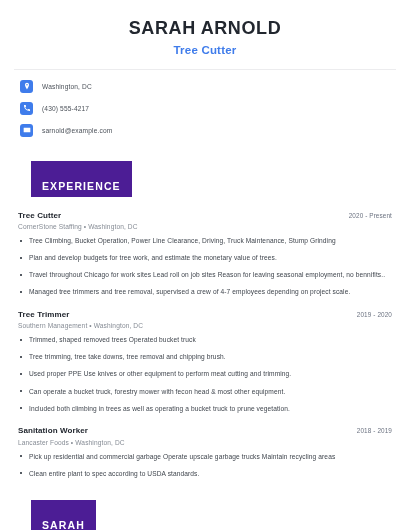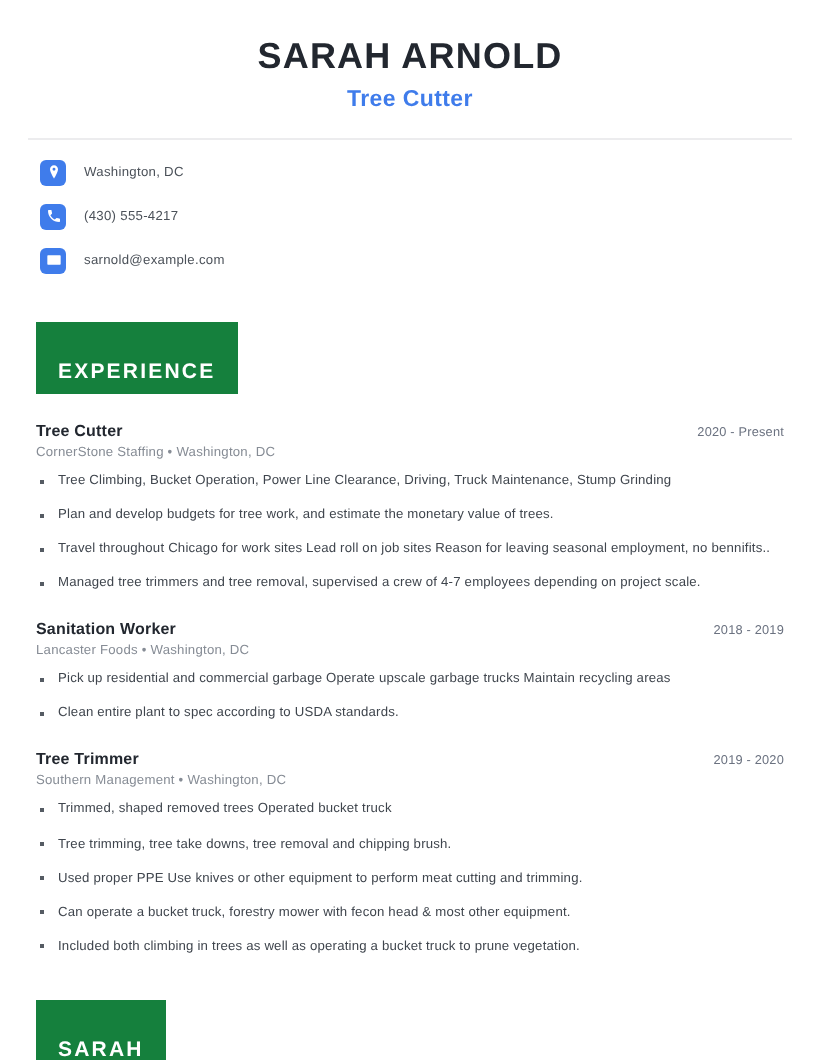--- a/index.html
+++ b/index.html
@@ -69,27 +69,27 @@
   .c-icon svg { display: block; }
   .contact-text {
     font-size: 6.6px;
     color: #4b5159;
     letter-spacing: 0.15px;
   }
 
   
   .section-badge {
     display: inline-block;
-    background: #15803d;
+    background: #4c1d95;
     color: #ffffff;
     font-size: 10.5px;
     font-weight: bold;
     letter-spacing: 1.1px;
     padding: 19px 11px 5px 11px;
-    margin-left: 18px;
+    margin-left: 31px;
   }
   .section-exp { margin-top: 24px; }
   .section-skills { margin-top: 22px; }
 
   
   .exp-list {
     padding: 0 18px 0 18px;
   }
   .job { margin-top: 13px; }
   .job:first-child { margin-top: 14px; }
@@ -212,50 +212,50 @@
         <div class="job-head">
           <span class="job-role">Tree Cutter</span>
           <span class="job-dates">2020 - Present</span>
         </div>
         <div class="job-company">CornerStone Staffing  •  Washington, DC</div>
         <ul class="bullets">
           <li>Tree Climbing, Bucket Operation, Power Line Clearance, Driving, Truck Maintenance, Stump Grinding</li>
           <li>Plan and develop budgets for tree work, and estimate the monetary value of trees.</li>
           <li>Travel throughout Chicago for work sites Lead roll on job sites Reason for leaving seasonal employment, no bennifits..</li>
           <li>Managed tree trimmers and tree removal, supervised a crew of 4-7 employees depending on project scale.</li>
-        </ul>
-      </div>
-
-      <div class="job">
-        <div class="job-head">
-          <span class="job-role">Sanitation Worker</span>
-          <span class="job-dates">2018 - 2019</span>
-        </div>
-        <div class="job-company">Lancaster Foods  •  Washington, DC</div>
-        <ul class="bullets">
-          <li>Pick up residential and commercial garbage Operate upscale garbage trucks Maintain recycling areas</li>
-          <li>Clean entire plant to spec according to USDA standards.</li>
         </ul>
       </div>
 
       <div class="job">
         <div class="job-head">
           <span class="job-role">Tree Trimmer</span>
           <span class="job-dates">2019 - 2020</span>
         </div>
         <div class="job-company">Southern Management  •  Washington, DC</div>
         <ul class="bullets">
           <li>Trimmed, shaped removed trees Operated bucket truck</li>
           <li>Tree trimming, tree take downs, tree removal and chipping brush.</li>
           <li>Used proper PPE Use knives or other equipment to perform meat cutting and trimming.</li>
           <li>Can operate a bucket truck, forestry mower with fecon head &amp; most other equipment.</li>
           <li>Included both climbing in trees as well as operating a bucket truck to prune vegetation.</li>
         </ul>
       </div>
 
+      <div class="job">
+        <div class="job-head">
+          <span class="job-role">Sanitation Worker</span>
+          <span class="job-dates">2018 - 2019</span>
+        </div>
+        <div class="job-company">Lancaster Foods  •  Washington, DC</div>
+        <ul class="bullets">
+          <li>Pick up residential and commercial garbage Operate upscale garbage trucks Maintain recycling areas</li>
+          <li>Clean entire plant to spec according to USDA standards.</li>
+        </ul>
+      </div>
+
     </div>
   </div>
 
   <div class="section-skills">
     <div class="section-badge">SARAH</div>
 
     <div class="skills-wrap">
       <span class="skill-pill">Dry Ice</span>
       <span class="skill-pill">Safety Devices</span>
       <span class="skill-pill">Safety Procedures</span>

